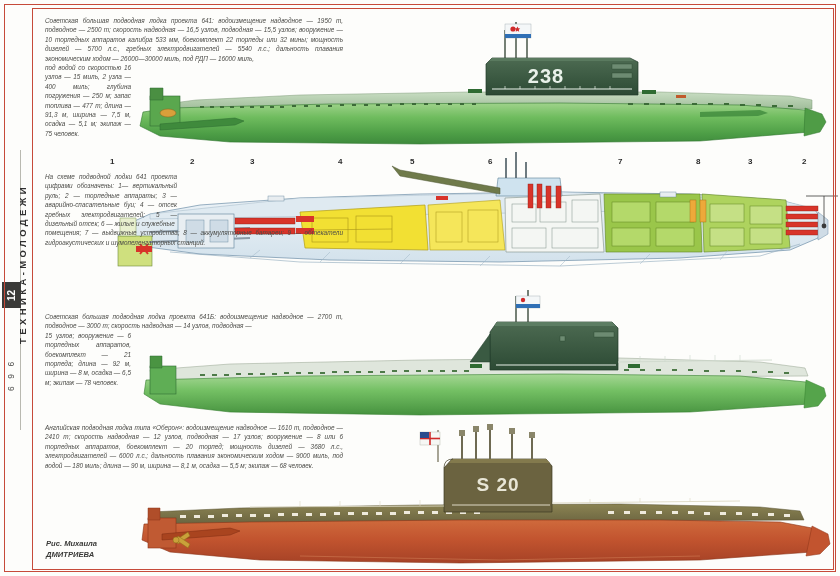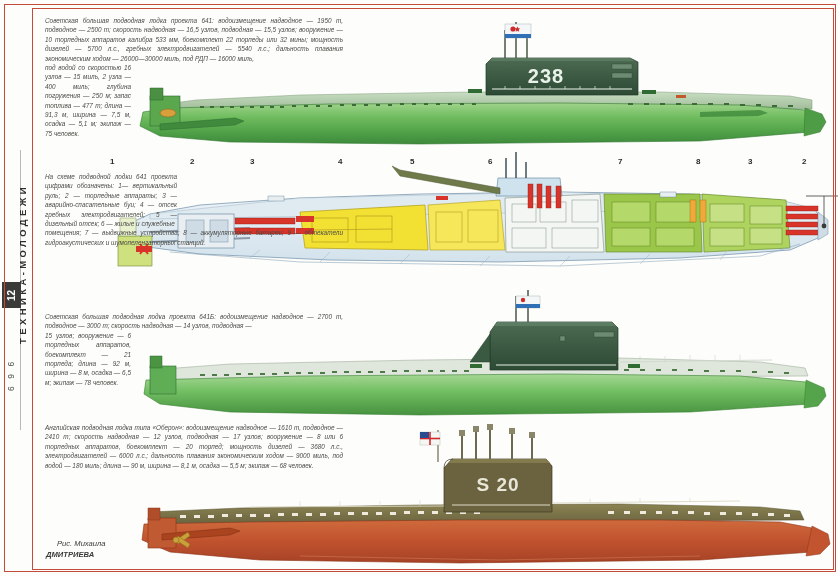--- a/index.html
+++ b/index.html
@@ -79,21 +79,21 @@
   #t4{left:45px;top:423px;width:298px;}
   
   .col-narrow{width:86px;}
   .col-wide{width:298px;}
   
   .signature{
     position:absolute;left:46px;top:538px;
     font-size:7.6px;line-height:11px;color:#3a3a38;
     font-weight:700;font-style:italic;
   }
-  .signature .line1{font-weight:400;margin-left:11px;}
+  .signature .line1{font-weight:700;}
   
   .stage{position:absolute;left:0;top:0;width:840px;height:568px;pointer-events:none;}
   .stage svg{display:block;}
   
   .callouts{
     position:absolute;left:110px;top:157px;width:716px;height:14px;
   }
   .cn{
     position:absolute;top:0;
     font-size:8px;font-weight:700;color:#2b2b2b;

